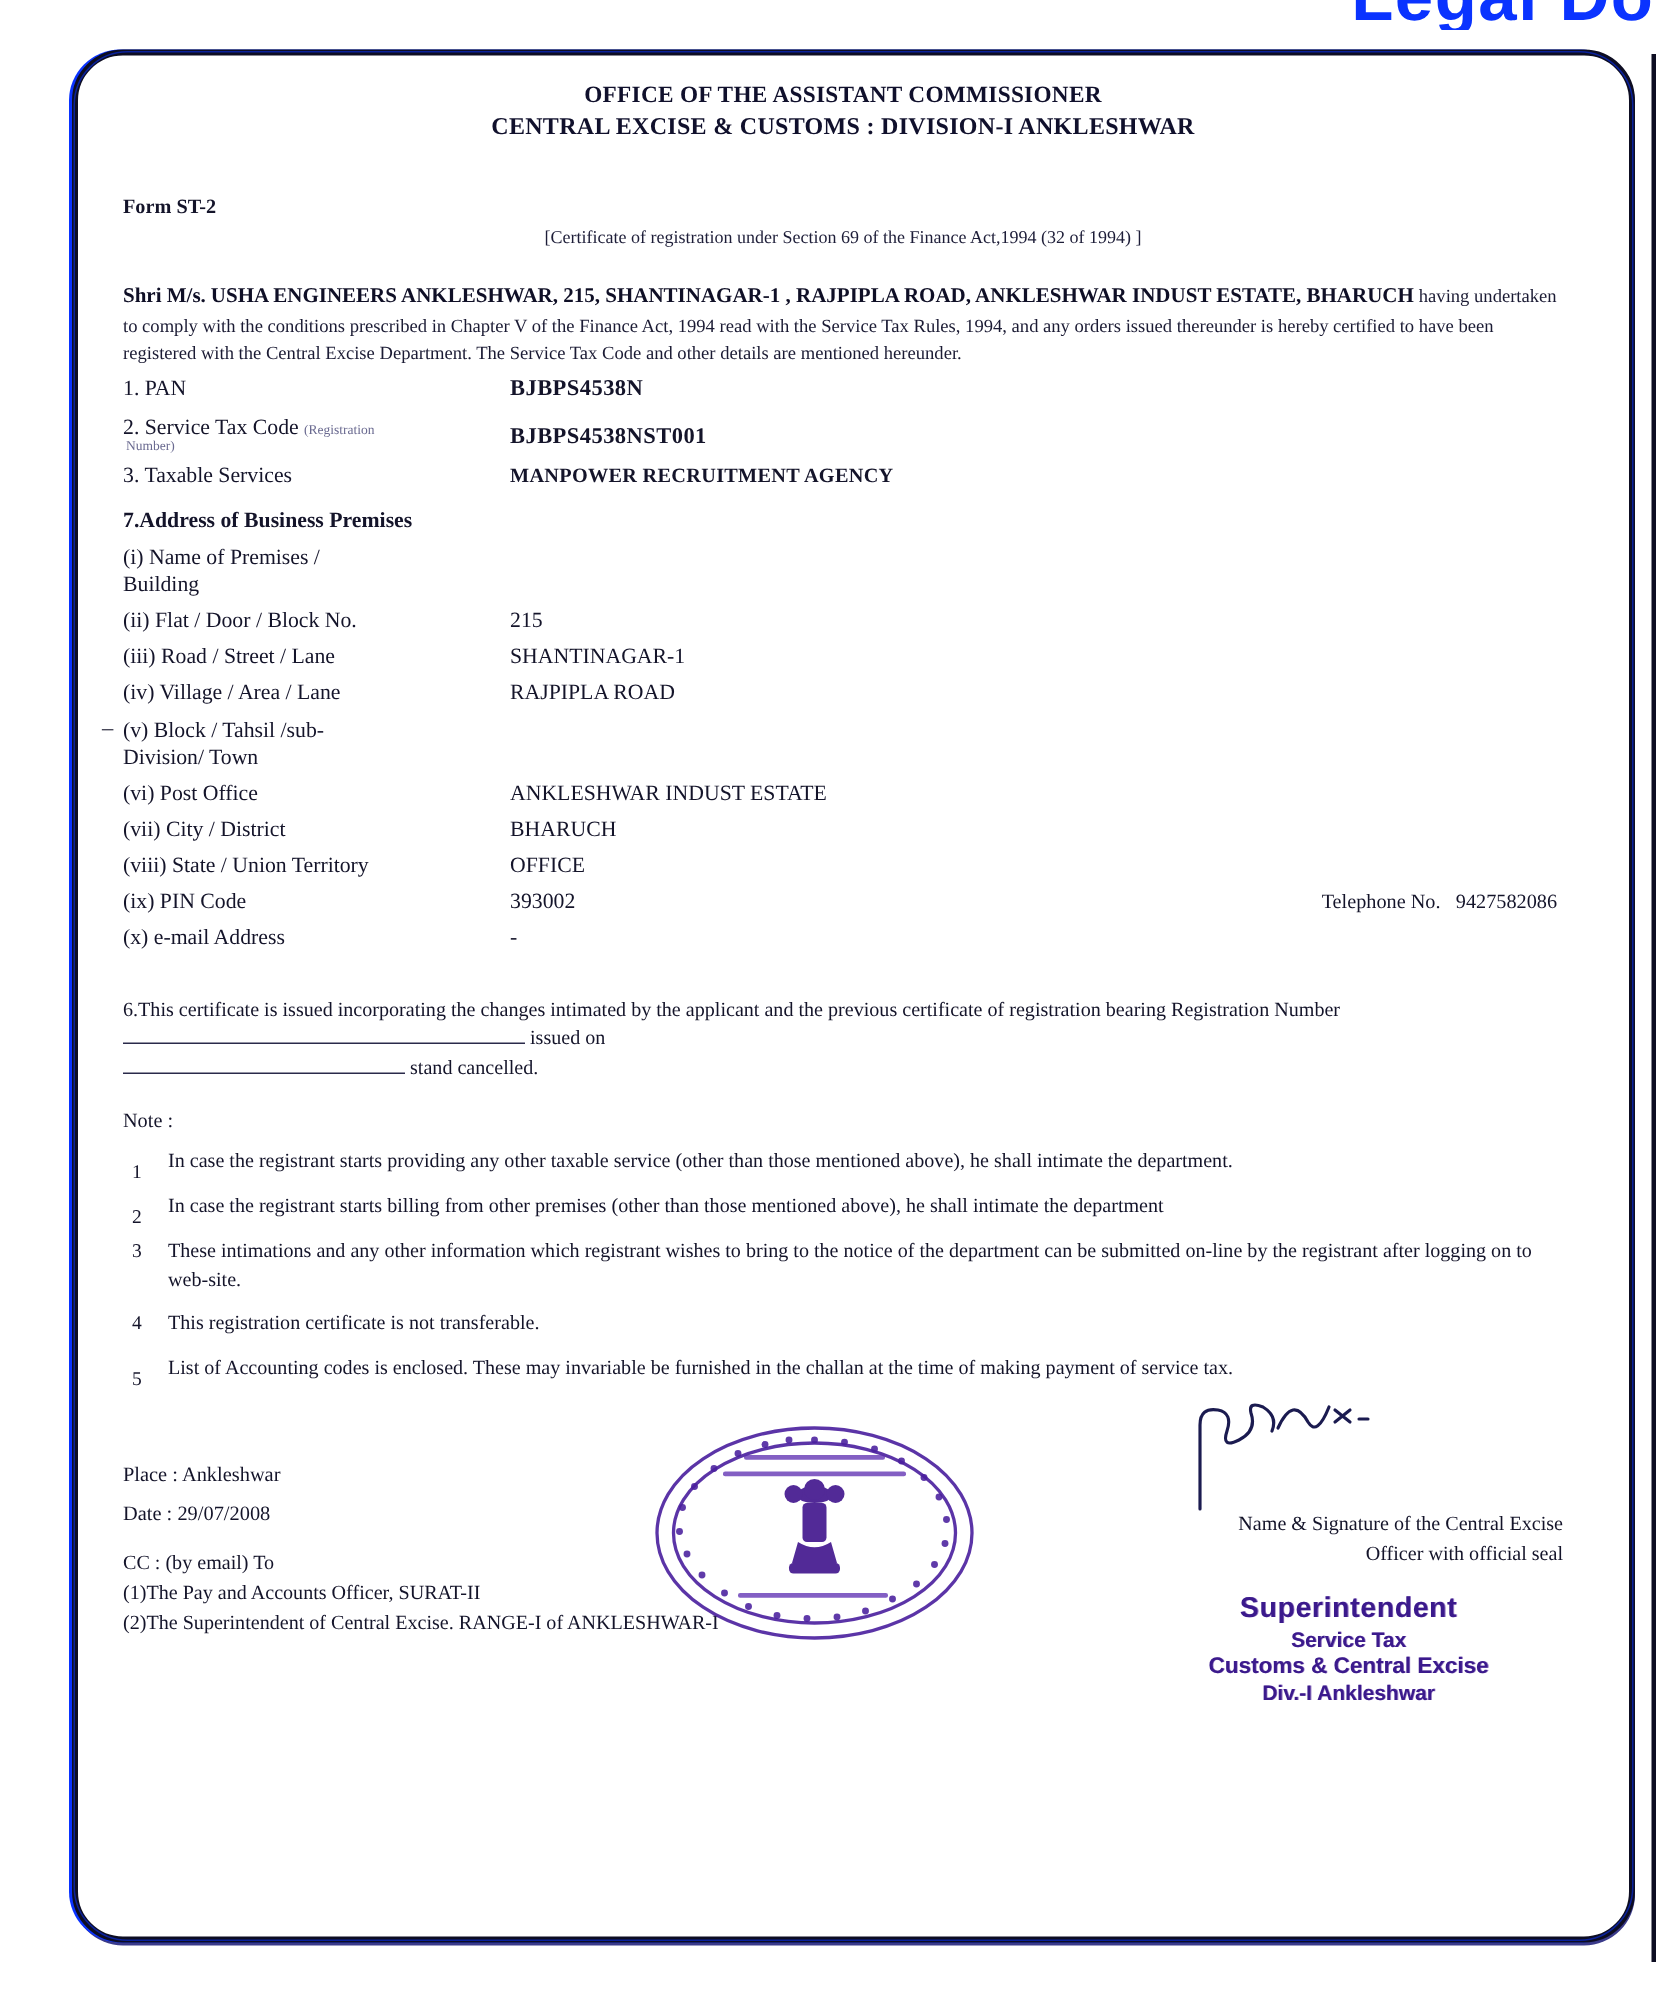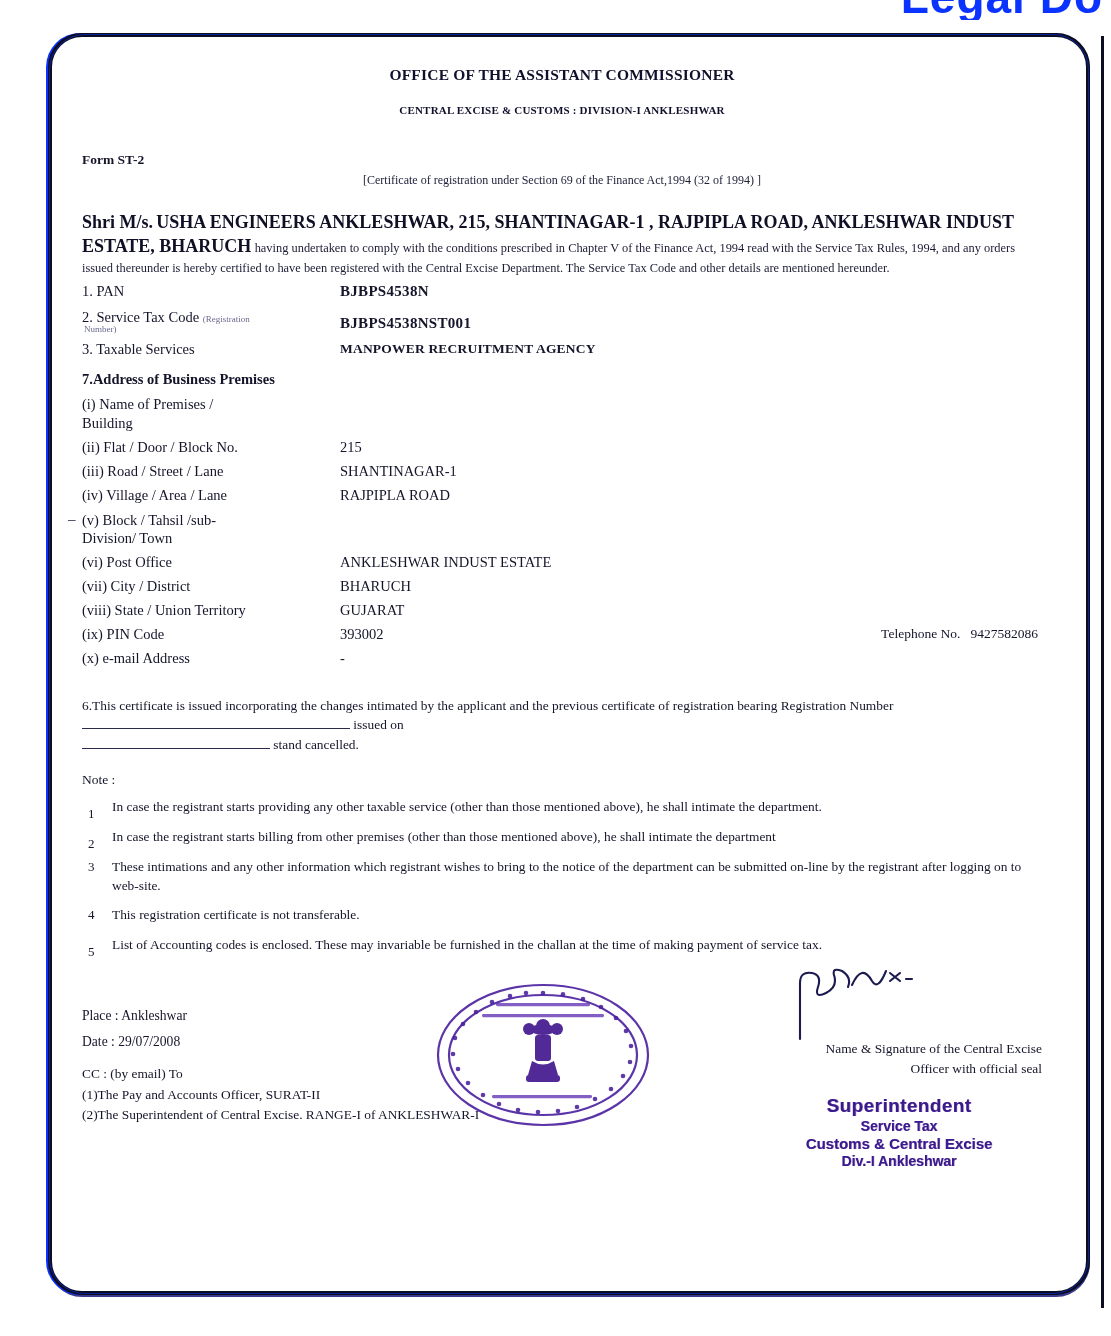--- a/index.html
+++ b/index.html
@@ -79,22 +79,22 @@
     height: 1220px;
     box-sizing: border-box;
   }
 
   .hdr-line {
     font-weight: bold;
     text-align: center;
     color: #10102c;
     letter-spacing: .2px;
   }
-  #hdr1 { font-size: 15.5px; margin-top: 14px; }
-  #hdr2 { font-size: 11px; margin-top: 20px; }
+  #hdr1 { font-size: 15.5px; margin-top: 3px; }
+  #hdr2 { font-size: 16px; margin-top: 3px; }
   #hdr3 { font-size: 13px; margin-top: 3px; font-weight: bold; color: #24243c; }
 
   #form-title {
     font-weight: bold;
     font-size: 13.5px;
     margin-top: 36px;
   }
   #form-sub {
     text-align: center;
     font-size: 12px;
@@ -102,21 +102,21 @@
     color: #1d1d38;
   }
 
   #intro {
     margin-top: 22px;
     font-size: 13.2px;
     line-height: 1.35;
     text-align: left;
     color: #1b1b34;
   }
-  #intro .strong { font-weight: bold; font-size: 18px; color: #0f0f26; text-align: right; }
+  #intro .strong { font-weight: bold; font-size: 14px; color: #0f0f26; text-align: right; }
   #intro .small { font-size: 12.4px; }
 
   
   .field-row {
     display: flex;
     align-items: flex-start;
     margin-top: 7px;
     font-size: 14.5px;
   }
   .field-row .lbl {
@@ -341,21 +341,21 @@
     <div class="val">ANKLESHWAR INDUST ESTATE</div>
   </div>
 
   <div class="field-row">
     <div class="lbl">(vii) City / District</div>
     <div class="val">BHARUCH</div>
   </div>
 
   <div class="field-row">
     <div class="lbl">(viii) State / Union Territory</div>
-    <div class="val">GUJARAT</div>
+    <div class="val">OFFICE</div>
   </div>
 
   <div class="field-row" style="position:relative">
     <div class="lbl">(ix) PIN Code</div>
     <div class="val">393002</div>
     <div class="tel">
       <span>Telephone No.</span>
       &nbsp;&nbsp;<span>9427582086</span>
     </div>
   </div>

